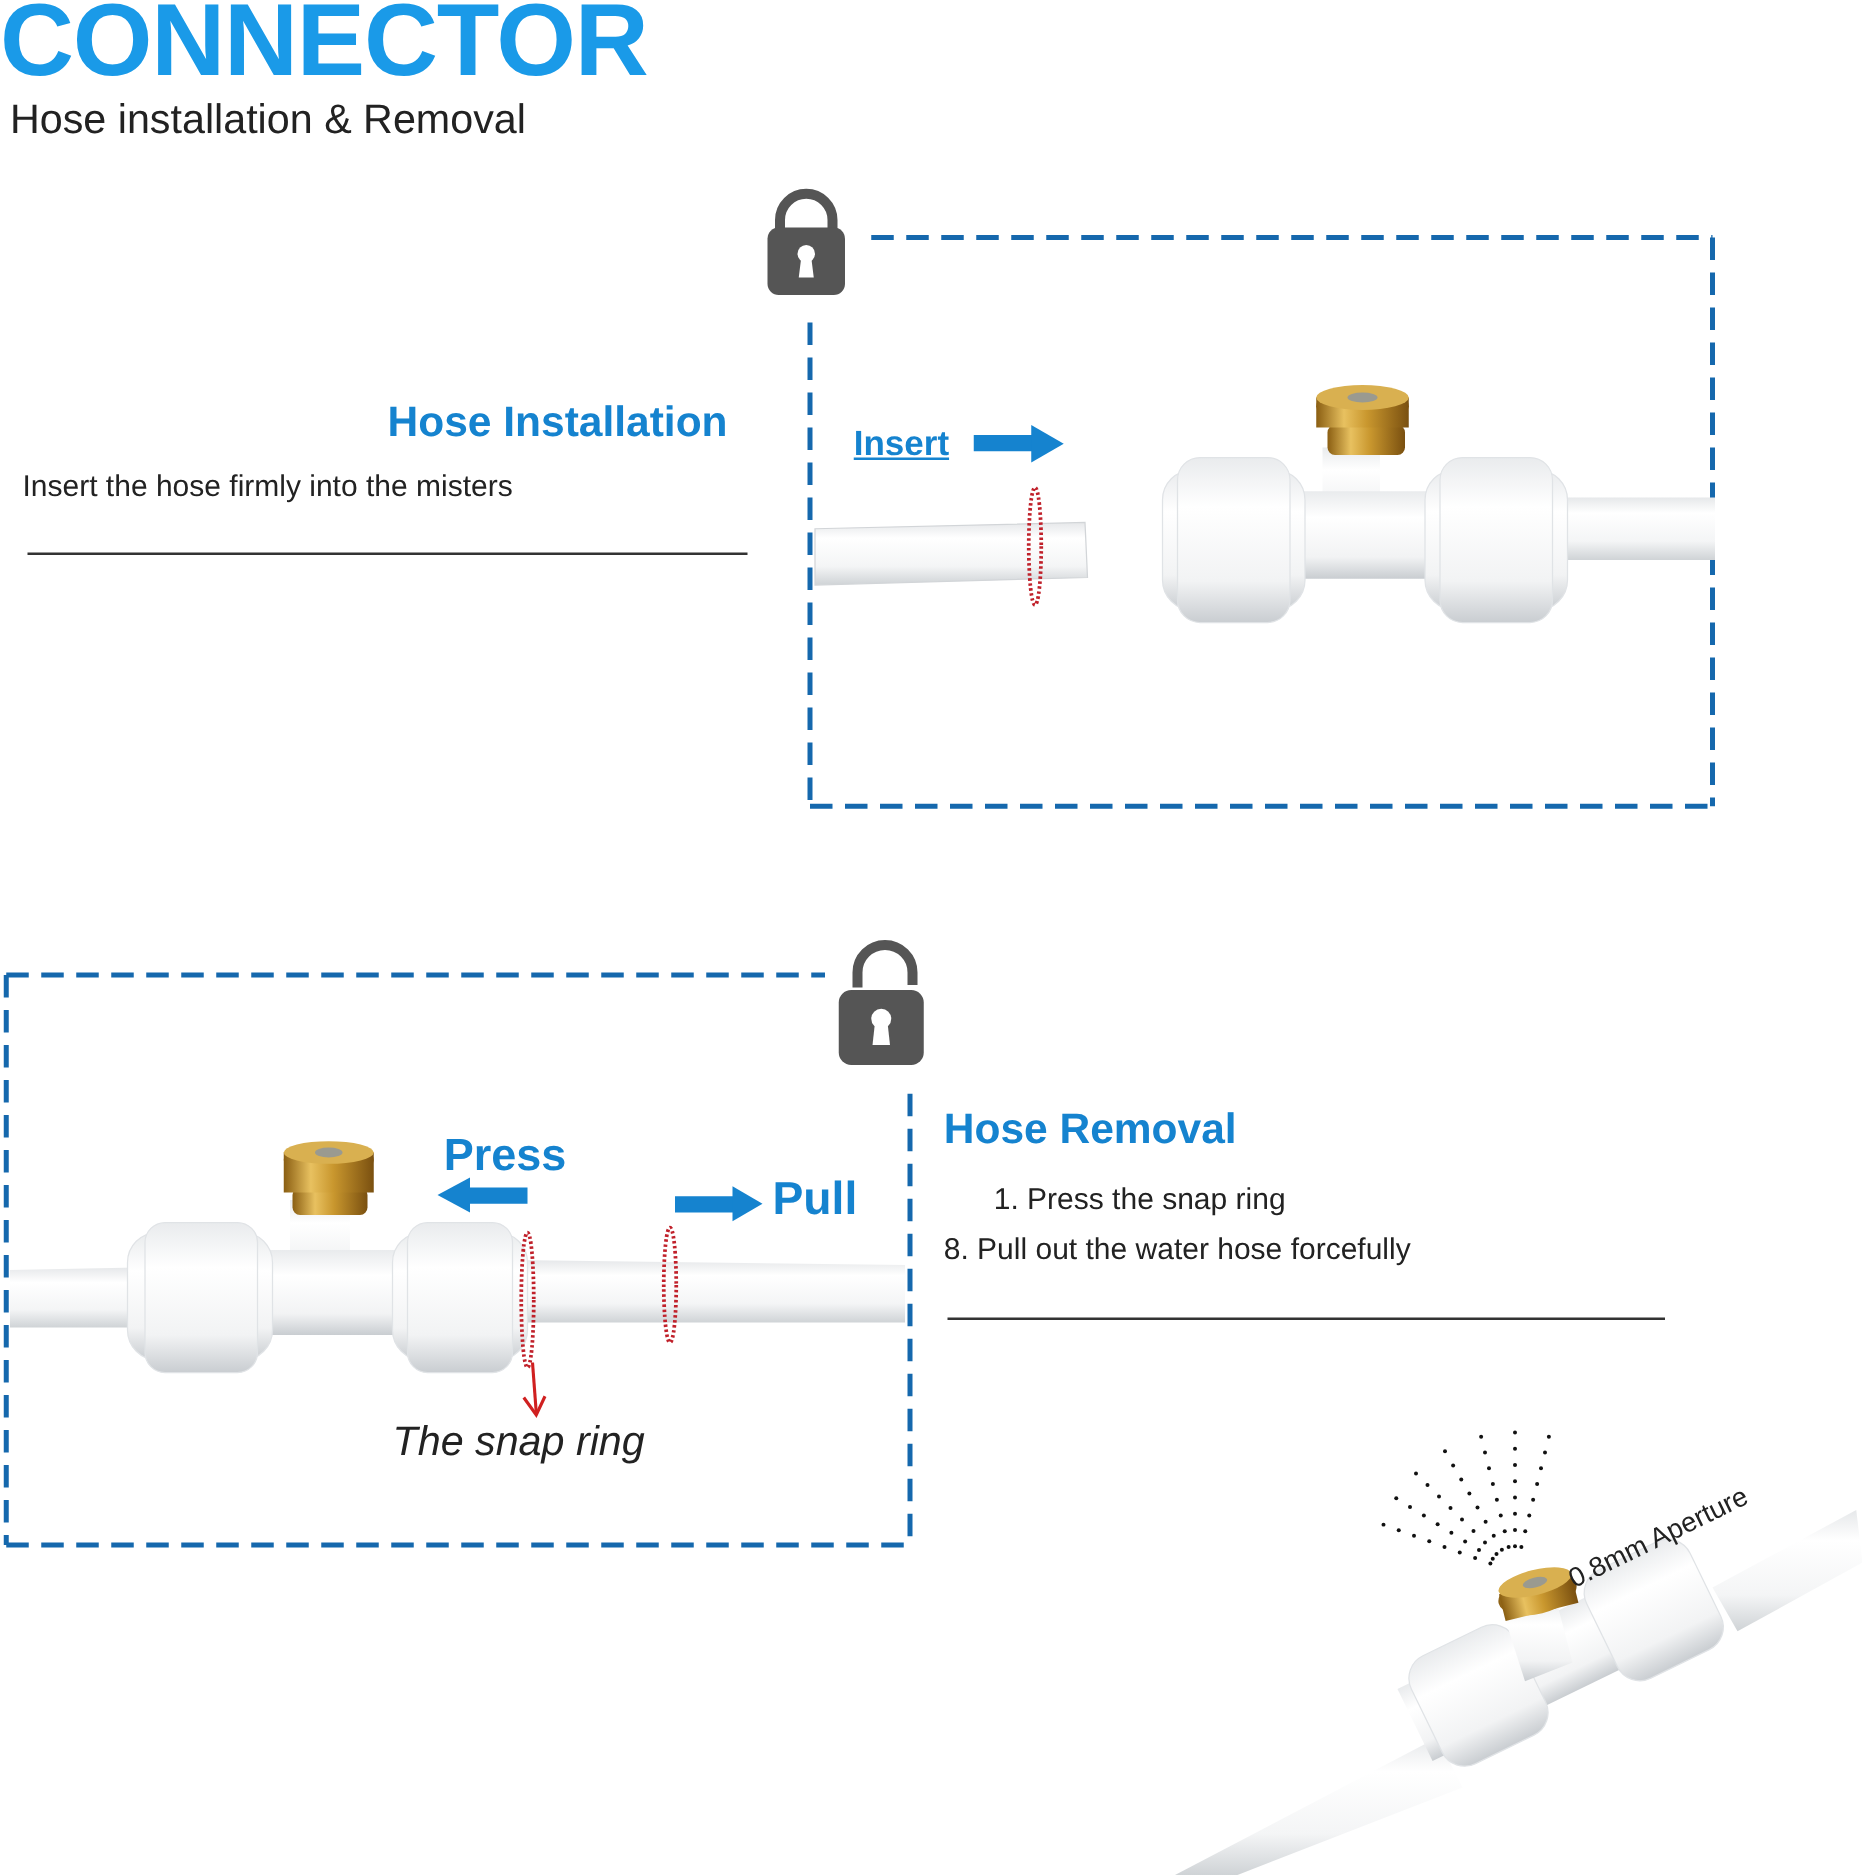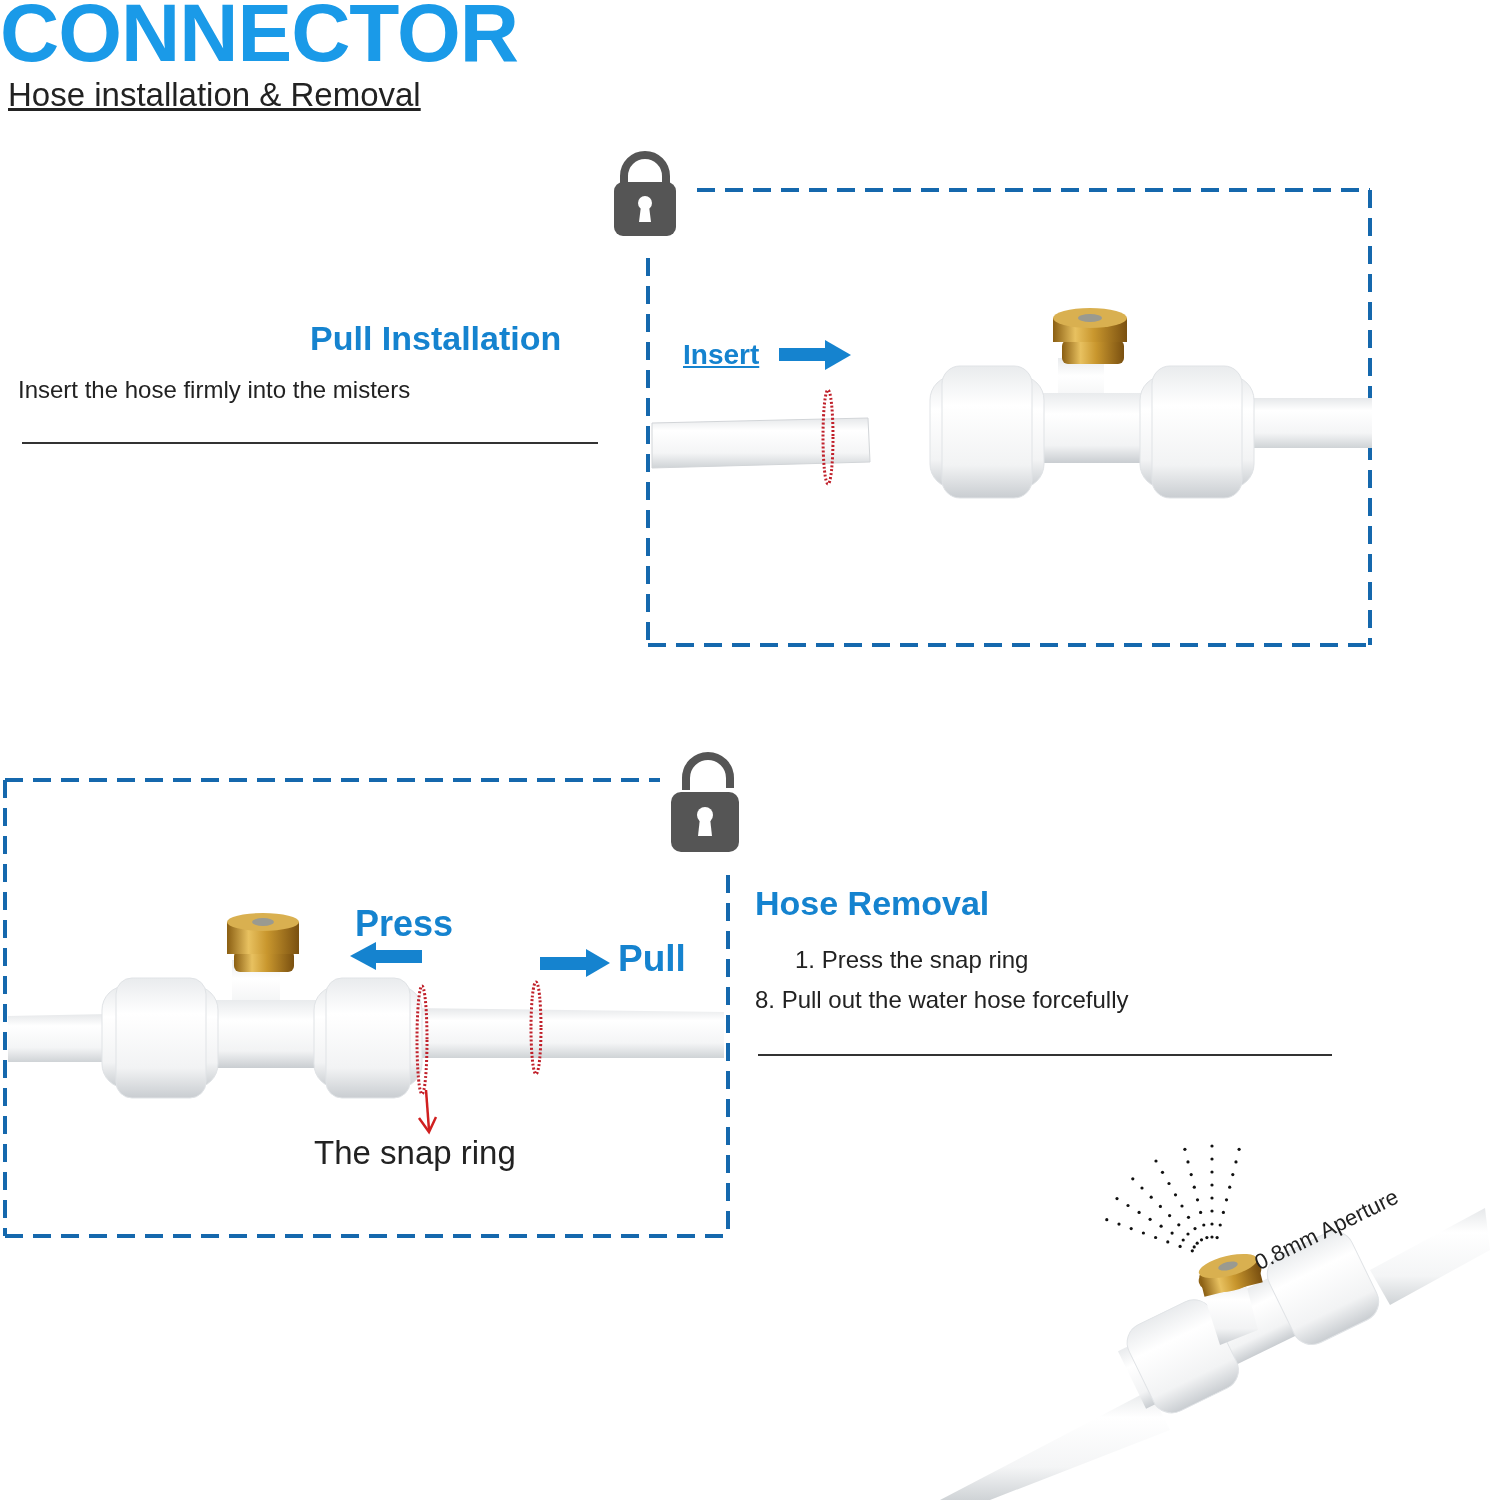--- a/index.html
+++ b/index.html
@@ -8,32 +8,32 @@
 
   .abs { position: absolute; }
 
   .title {
     left: 0; top: -8px;
     font-size: 82px; font-weight: bold; color: #1a9ae8;
     letter-spacing: -1px; line-height: 1;
   }
   .subtitle {
     left: 8px; top: 78px;
-    font-size: 33px; color: #222; line-height: 1; text-decoration: underline;
+    font-size: 33px; color: #222; line-height: 1;
   }
 
   .dash-box-svg { position: absolute; left: 0; top: 0; width: 1490px; height: 1500px; pointer-events: none; }
 
   .sec-title { font-size: 34px; font-weight: bold; color: #1583cf; line-height: 1; }
   .body-text { font-size: 24px; color: #222; line-height: 1.2; }
   .rule { height: 2px; background: #333; }
 
   .arrow-label { font-weight: bold; color: #1583cf; line-height: 1; }
 
-  .annot { font-size: 33px; color: #222; line-height: 1; }
+  .annot { font-size: 33px; color: #222; line-height: 1; font-style: italic; }
 
   .aperture {
     left: 1262px; top: 1250px;
     font-size: 22px; color: #222;
     transform: rotate(-26deg); transform-origin: left bottom;
     white-space: nowrap;
   }
 </style>
 </head>
 <body>
@@ -220,21 +220,21 @@
         <circle cx="1226.5" cy="1199.8" r="1.6"></circle>
         <circle cx="1229.7" cy="1187.2" r="1.6"></circle>
         <circle cx="1232.8" cy="1174.6" r="1.6"></circle>
         <circle cx="1236.0" cy="1161.9" r="1.6"></circle>
         <circle cx="1239.1" cy="1149.3" r="1.6"></circle>
       </g>
   </g>
 
 </svg>
 
-<div class="abs sec-title" style="left:310px; top:321px;">Pull Installation</div>
+<div class="abs sec-title" style="left:310px; top:321px;">Hose Installation</div>
 <div class="abs body-text" style="left:18px; top:376px;">Insert the hose firmly into the misters</div>
 <div class="abs rule" style="left:22px; top:442px; width:576px;"></div>
 
 <div class="abs arrow-label" style="left:683px; top:341px; font-size:28px;text-decoration:underline;">Insert</div>
 
 <div class="abs sec-title" style="left:755px; top:886px;">Hose Removal</div>
 <div class="abs body-text" style="left:755px; top:946px;margin-left:40px;">1. Press the snap ring</div>
 <div class="abs body-text" style="left:755px; top:986px;">8. Pull out the water hose forcefully</div>
 <div class="abs rule" style="left:758px; top:1054px; width:574px;"></div>
 

